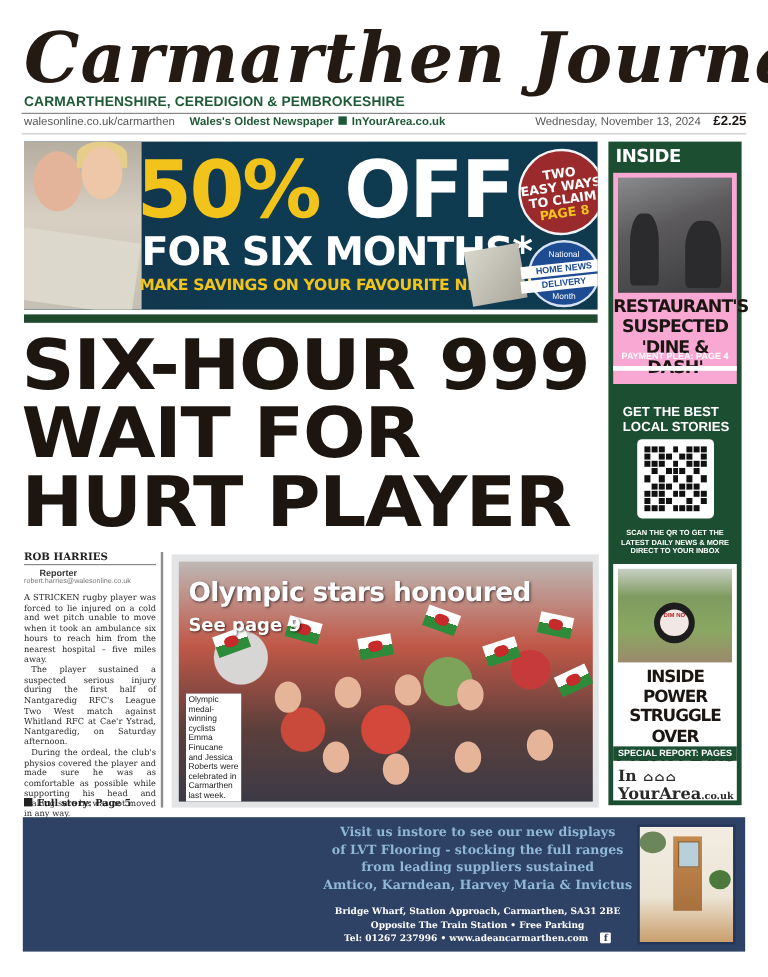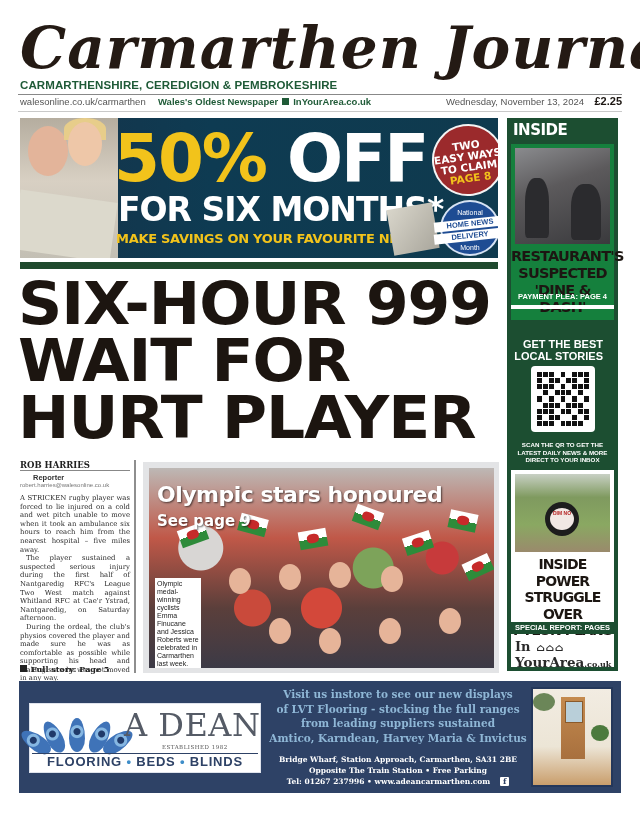--- a/index.html
+++ b/index.html
@@ -108,27 +108,27 @@
   }
   .olympic-see { position: absolute; left: 8px; top: 44px; color: #fff; font-family: "DejaVu Sans", sans-serif; font-weight: bold; font-size: 15px; text-shadow: 1px 1px 2px rgba(0,0,0,.6); }
   .caption {
     position: absolute; left: 6px; top: 110px; width: 46px; height: 96px; background: #fff;
     font-size: 7px; line-height: 8px; color: #1c1c1c; padding: 2px 2px;
   }
 
   
   .sidebar { position: absolute; left: 507px; top: 118px; width: 111px; height: 553px; background: #1c4e31; }
   .side-label { position: absolute; left: 6px; top: 3px; color: #fff; font-family: "DejaVu Sans", sans-serif; font-weight: bold; font-size: 15px; letter-spacing: -0.5px; }
-  .side-card1 { position: absolute; left: 4px; top: 26px; width: 103px; height: 176px; background: #15803d; }
+  .side-card1 { position: absolute; left: 4px; top: 26px; width: 103px; height: 176px; background: #f9a8d4; }
   .side-photo1 { position: absolute; left: 4px; top: 4px; width: 95px; height: 96px; background: linear-gradient(160deg,#8a8b8e 0%,#5c5a5c 40%,#3a3a3d 100%); overflow: hidden; }
   .side-photo1 .p { position: absolute; background: #2b2b2e; border-radius: 40% 40% 10% 10%; }
   .side-head1 { position: absolute; left: 0; top: 104px; width: 103px; text-align: center; font-family: "DejaVu Sans", sans-serif; font-weight: bold; font-size: 14.5px; line-height: 17px; letter-spacing: -0.8px; color: #1c1612; }
   .side-plea { position: absolute; left: 4px; top: 173px; width: 103px; height: 12px; color: #fff; font-weight: bold; font-size: 7.5px; text-align: center; line-height: 12px; }
   .side-sep { position: absolute; left: 4px; top: 187px; width: 103px; height: 4px; background: #fff; }
-  .side-qr-title { position: absolute; left: 0; top: 220px; width: 96px; text-align: right; color: #fff; font-weight: bold; font-size: 11px; line-height: 12px; }
+  .side-qr-title { position: absolute; left: 12px; top: 220px; width: 96px; text-align: left; color: #fff; font-weight: bold; font-size: 11px; line-height: 12px; }
   .qr-box { position: absolute; left: 24px; top: 248px; width: 64px; height: 66px; background: #fff; border-radius: 4px; padding: 6px; }
   .qr { width: 52px; height: 54px; display: grid; grid-template-columns: repeat(9,1fr); grid-template-rows: repeat(9,1fr); gap: 1px; }
   .qr span { background: #111; }
   .qr span.w { background: #fff; }
   .side-qr-text { position: absolute; left: 0; top: 323px; width: 111px; text-align: center; color: #fff; font-weight: bold; font-size: 6.2px; line-height: 7.5px; }
   .side-card2 { position: absolute; left: 4px; top: 352px; width: 103px; height: 197px; background: #fff; }
   .side-photo2 { position: absolute; left: 4px; top: 4px; width: 95px; height: 78px; background: linear-gradient(180deg,#c8d0c4 0%,#7f9a5f 30%,#8aa862 65%,#9a8a6c 100%); overflow: hidden; }
   .bale { position: absolute; left: 30px; top: 28px; width: 34px; height: 34px; border-radius: 50%; background: #1d1d1d; }
   .bale::after { content: "DIM NO"; position: absolute; left: 5px; top: 6px; width: 24px; height: 22px; border-radius: 50%; background: #f1e8e4; color: #b52424; font-size: 5px; font-weight: bold; text-align: center; line-height: 11px; }
   .side-head2 { position: absolute; left: 0; top: 86px; width: 103px; text-align: center; font-family: "DejaVu Sans", sans-serif; font-weight: bold; font-size: 14px; line-height: 16.5px; letter-spacing: -0.9px; color: #1c1612; }
@@ -372,35 +372,20 @@
     <div class="side-special">SPECIAL REPORT: PAGES 8&amp;9</div>
     <div class="iya">
       <span class="in">In</span>
       <span class="houses">⌂⌂⌂</span>
       <span class="ya"><span>YourArea</span><span class="couk">.co.uk</span></span>
     </div>
   </div>
 </aside>
 
 <section class="ad">
-  <div class="ad-logo">
-    <div class="peacock">
-      <div class="f" style="left:4px;transform:rotate(-55deg)"></div>
-      <div class="f" style="left:16px;transform:rotate(-28deg)"></div>
-      <div class="f" style="left:31px;transform:rotate(0deg)"></div>
-      <div class="f" style="left:46px;transform:rotate(28deg)"></div>
-      <div class="f" style="left:58px;transform:rotate(55deg)"></div>
-    </div>
-    <div class="ad-name">A DEAN</div>
-    <div class="ad-est">ESTABLISHED 1982</div>
-    <div class="ad-bar"></div>
-    <div class="ad-cats">
-      <span>FLOORING</span><span class="dot"> • </span><span>BEDS</span><span class="dot"> • </span><span>BLINDS</span>
-    </div>
-  </div>
   <div class="ad-headline">
     <div>Visit us instore to see our new displays</div>
     <div>of LVT Flooring - stocking the full ranges</div>
     <div>from leading suppliers sustained</div>
     <div>Amtico, Karndean, Harvey Maria &amp; Invictus</div>
   </div>
   <div class="ad-addr">
     <div>Bridge Wharf, Station Approach, Carmarthen, SA31 2BE</div>
     <div>Opposite The Train Station • Free Parking</div>
     <div><span>Tel: 01267 237996 • www.adeancarmarthen.com</span><span class="fb-icon">f</span></div>

